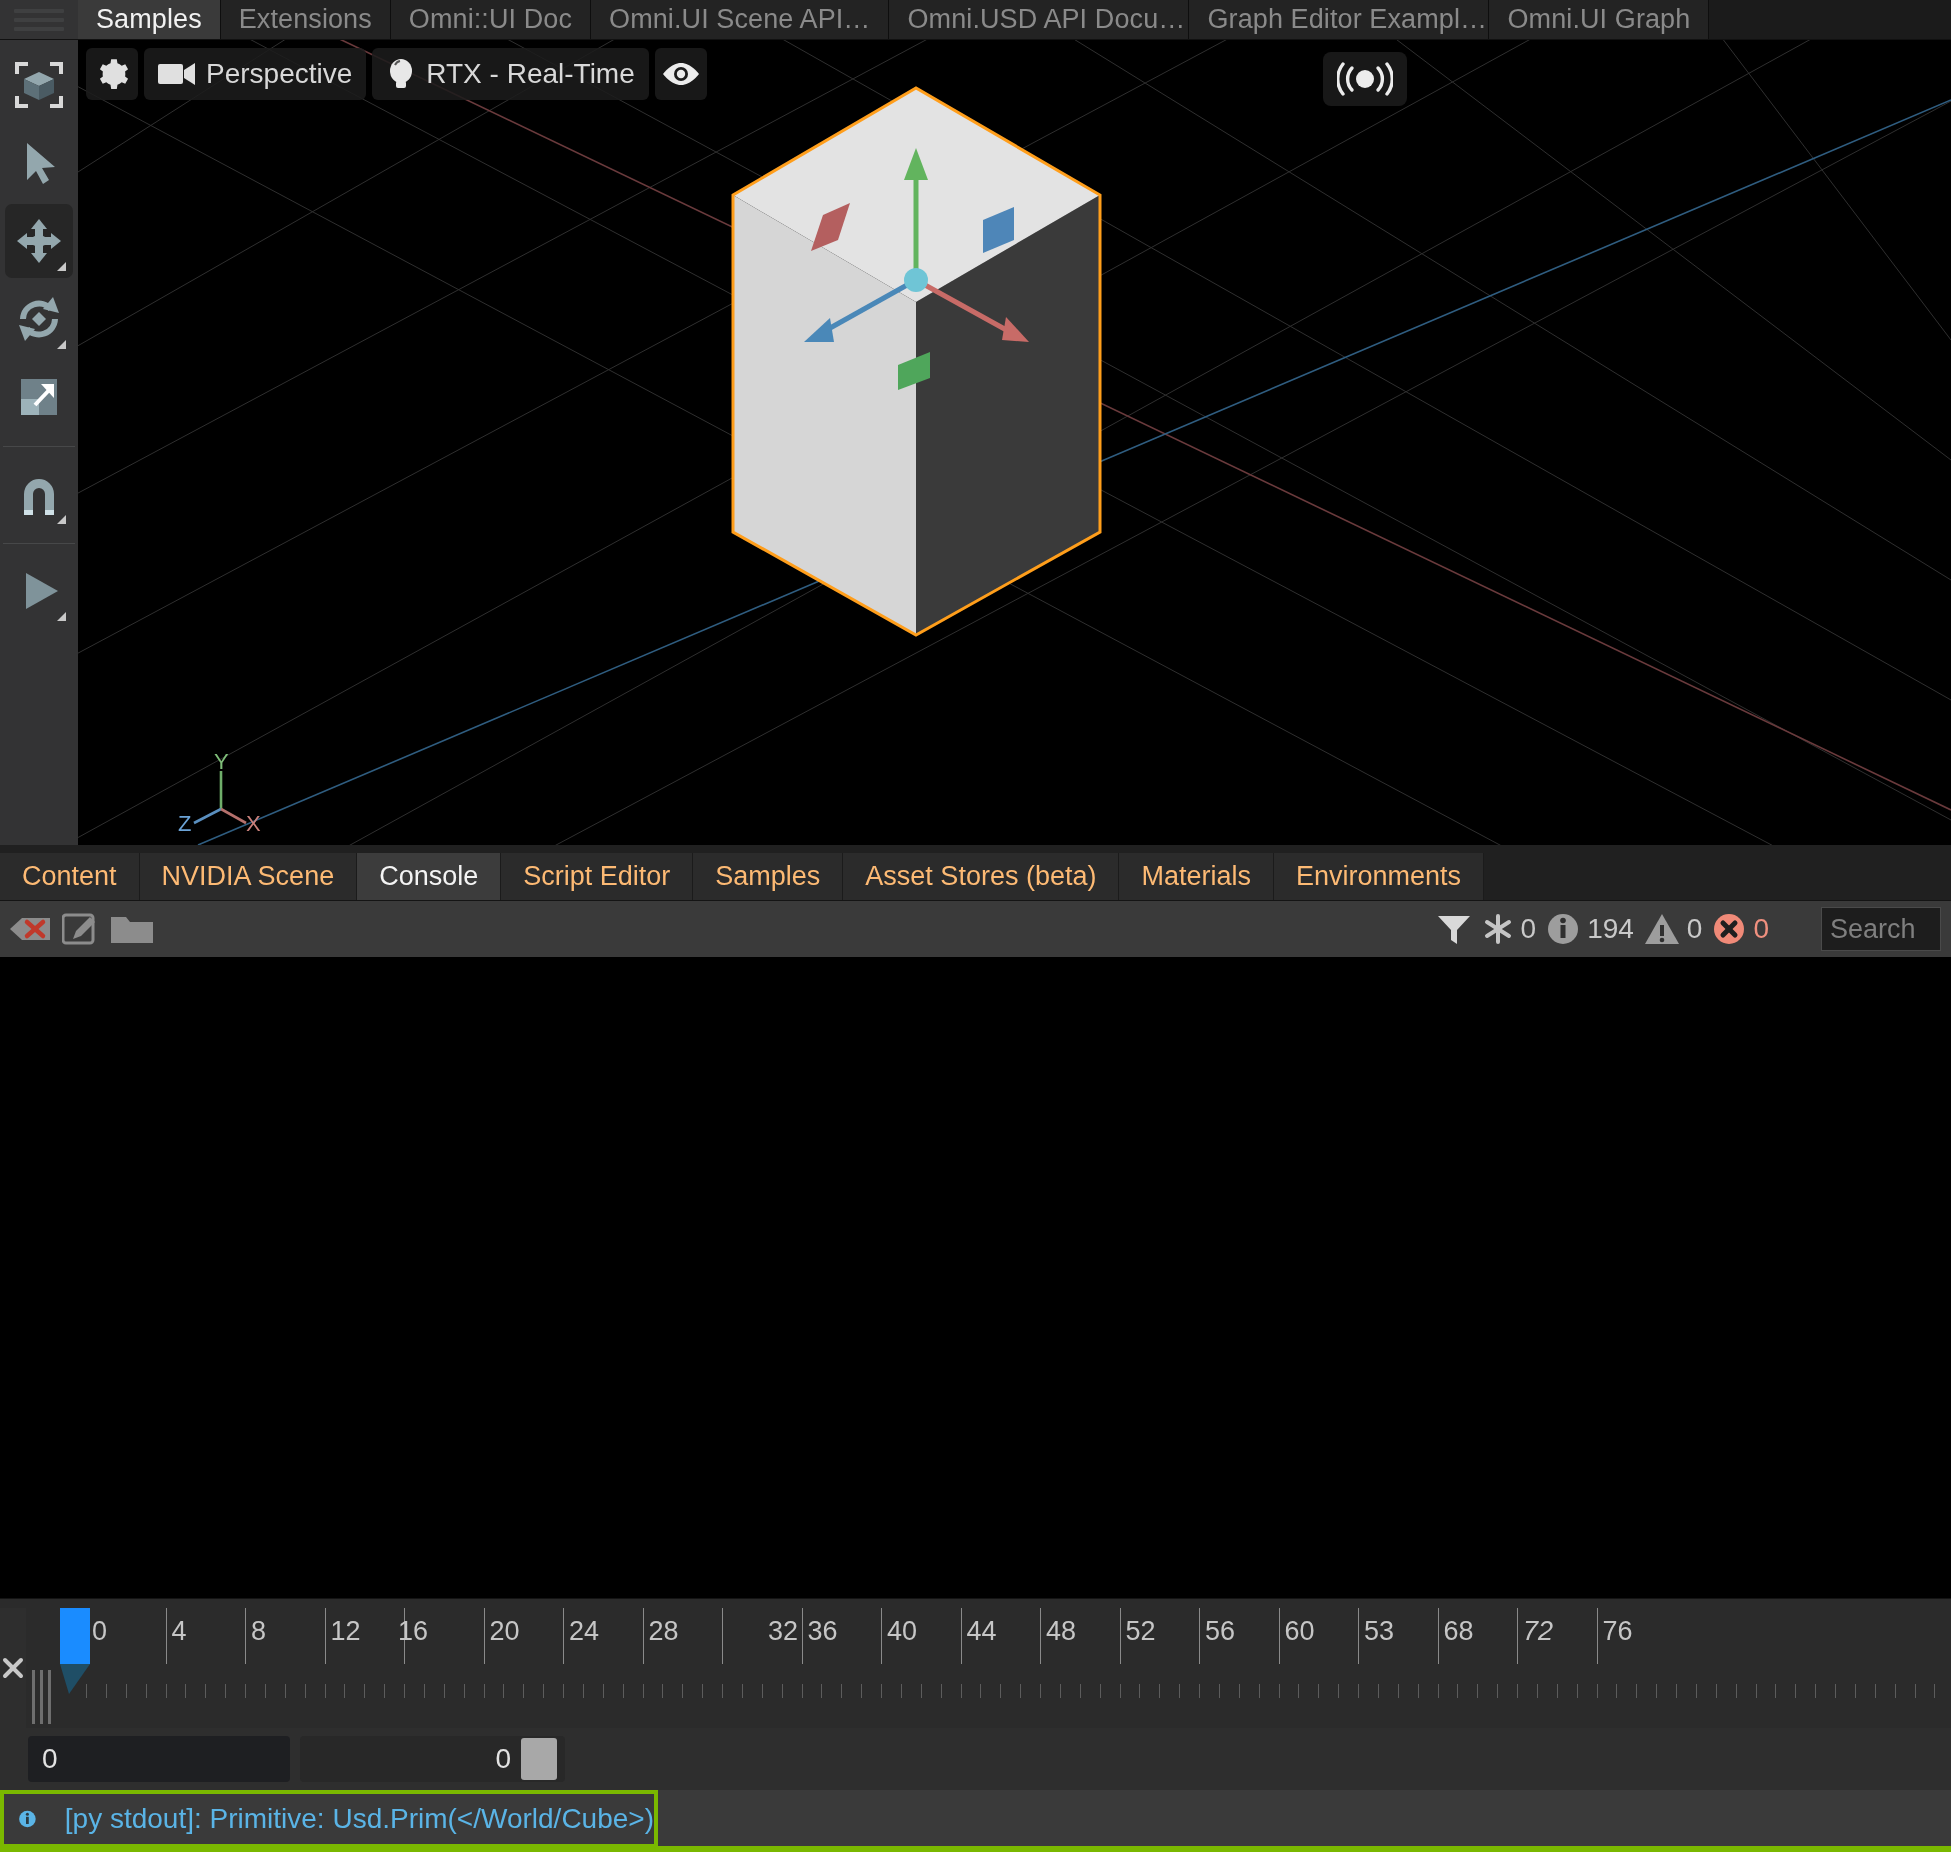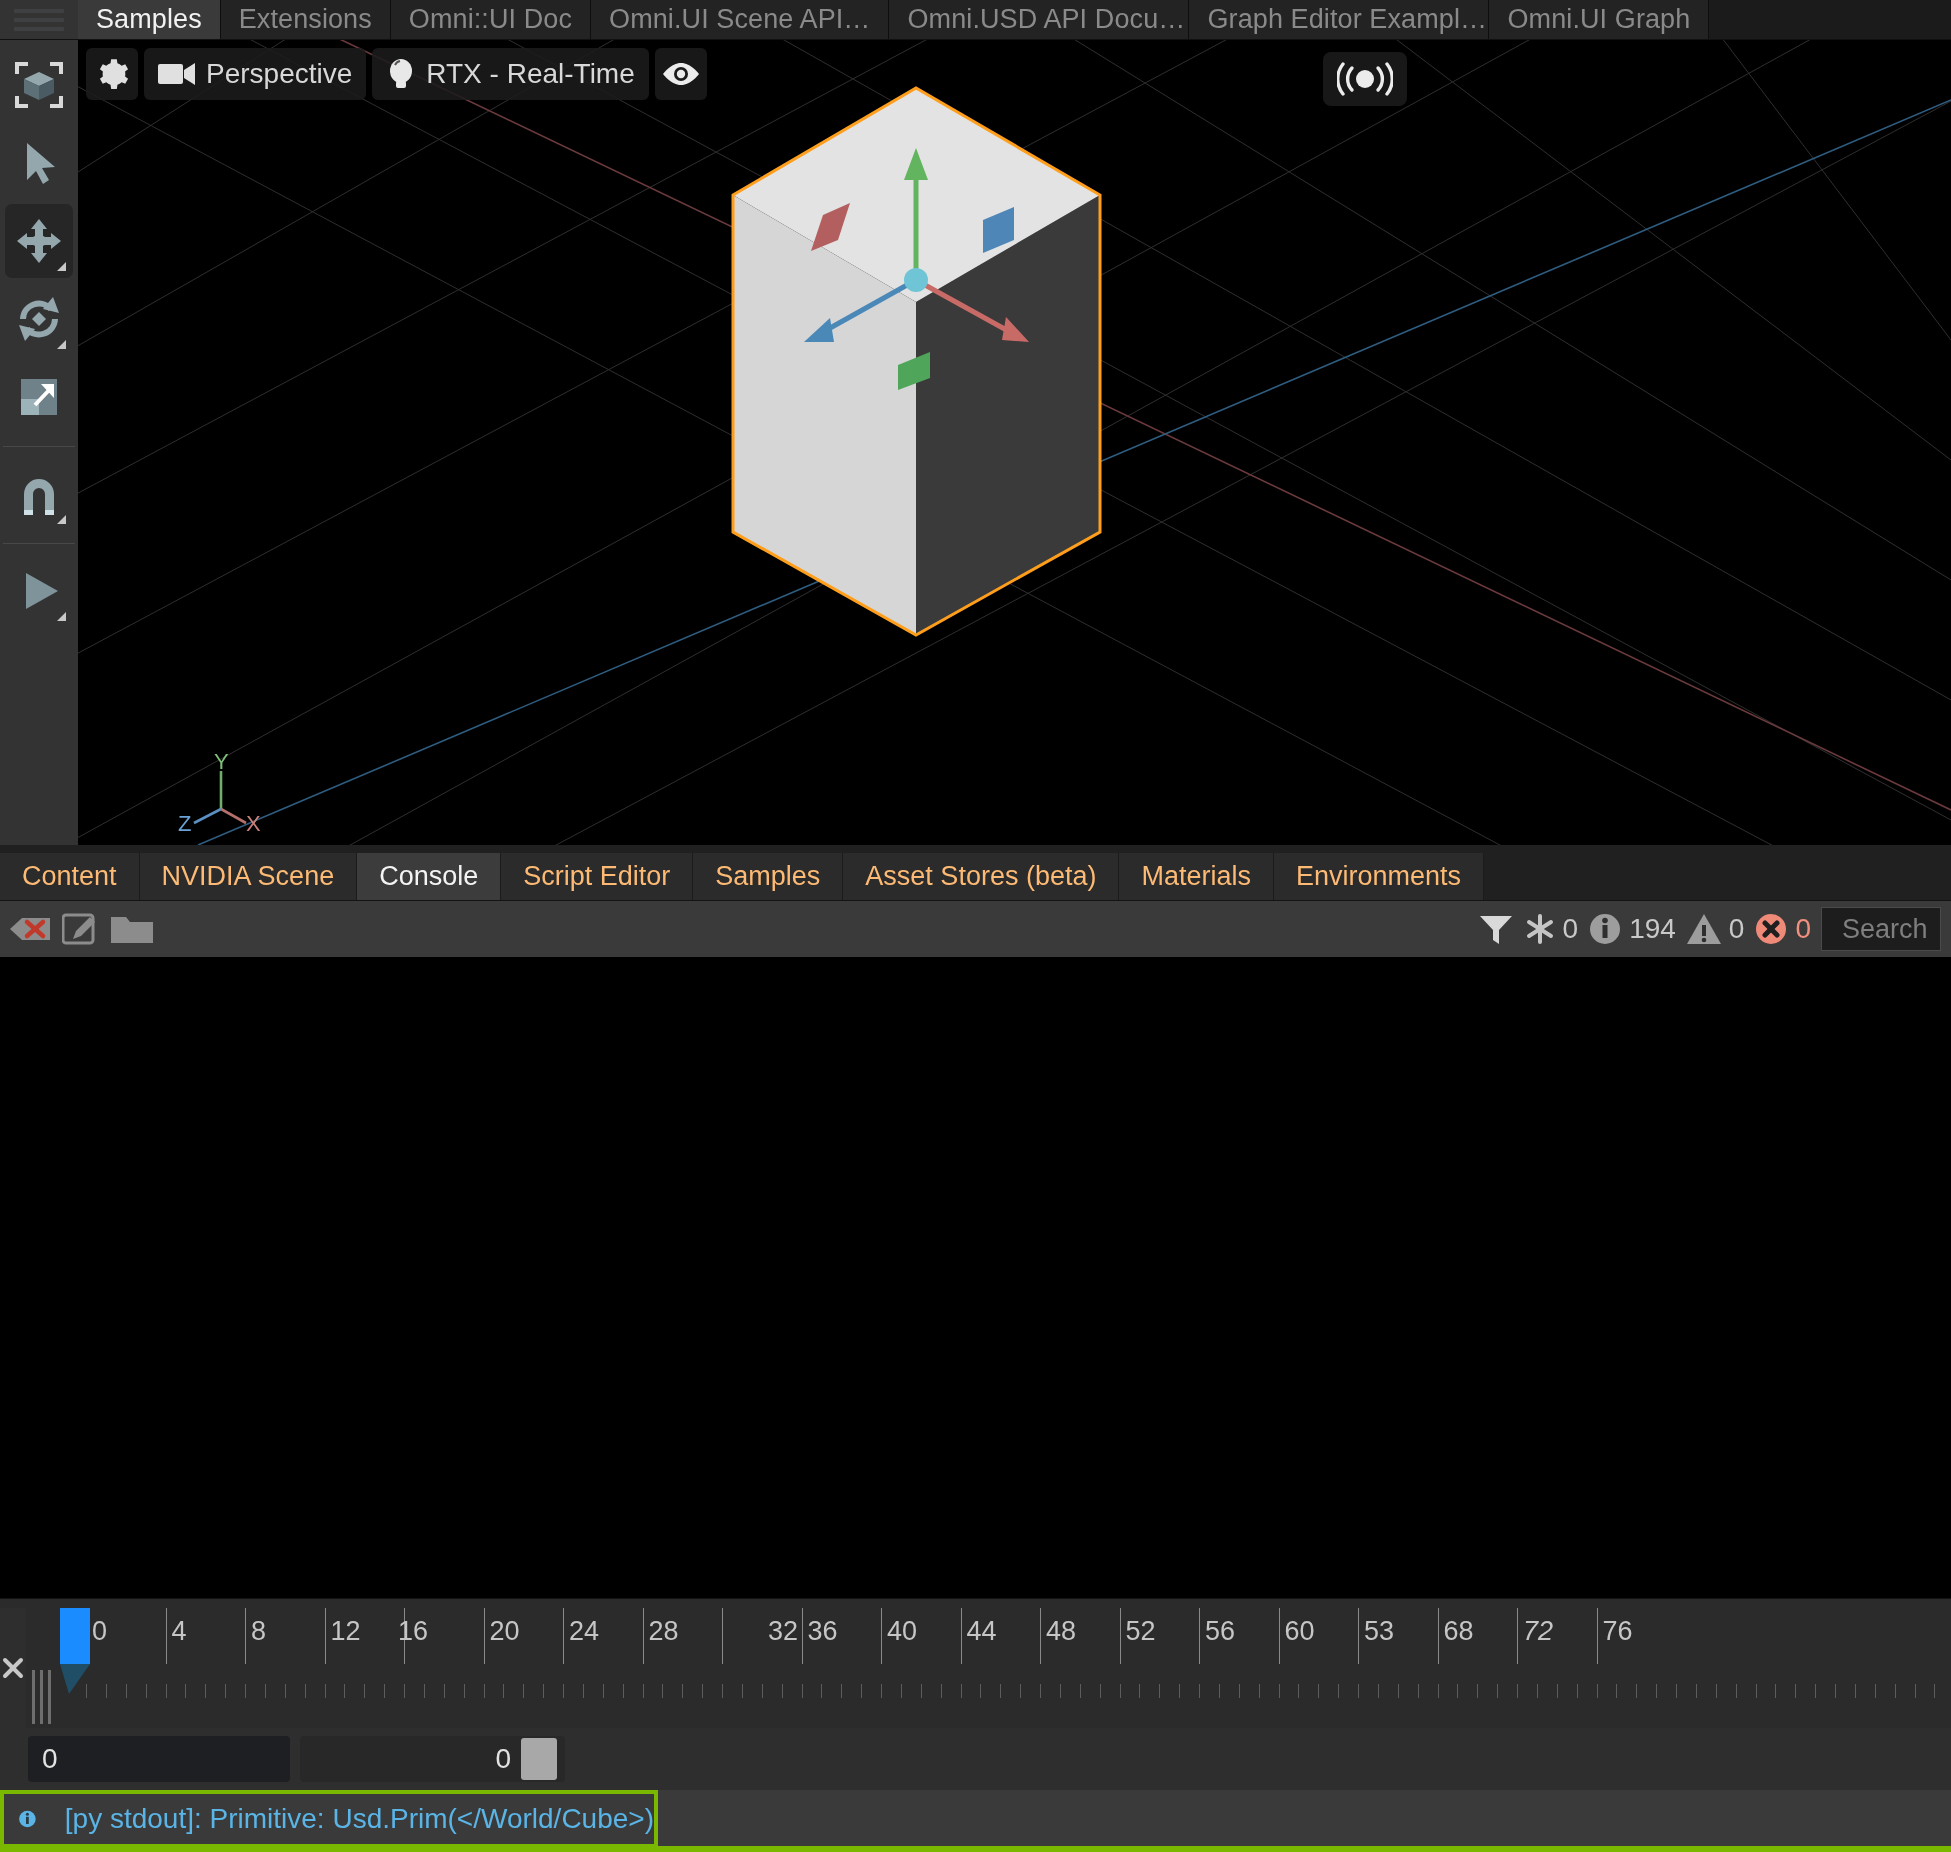--- a/index.html
+++ b/index.html
@@ -95,22 +95,22 @@
   .ctoolbar {
     height: 56px; flex:0 0 56px; background:#3a3a3a;
     display:flex; align-items:center; padding: 0 10px; gap: 10px;
   }
   .citem { display:flex; align-items:center; gap:7px; }
   .ctoolbar .spacer { flex:1 1 auto; }
   .cnt { font-size: 28px; color:#c9c9c9; }
   .cnt.err { color:#f0907f; }
   .searchbox {
     width: 120px; height: 44px; background:#1d1d1d; border:1px solid #4a4a4a;
-    color:#7f7f7f; font-size:27px; padding: 0 20px; display:flex; align-items:center;
-    overflow:hidden; white-space:nowrap;
+    color:#7f7f7f; font-size:27px; padding: 0 8px; display:flex; align-items:center;
+    overflow:hidden; white-space:nowrap;margin-left:42px;
   }
 
   
   .console-body { flex: 1 1 auto; background:#000; position:relative; min-height: 0;}
   .console-inner { padding: 10px 16px; font-family: "Liberation Mono", monospace; font-size: 22px; color:#c8c8c8; }
 
   
   .tl-sep { height: 10px; background:#2b2b2b; border-top:1px solid #141414;}
   .timeline { flex:0 0 120px; height:120px; background:#2e2e2e; position:relative; display:flex;}
   .tl-left { width: 26px; background:#2e2e2e; display:flex; align-items:center; justify-content:center; }

